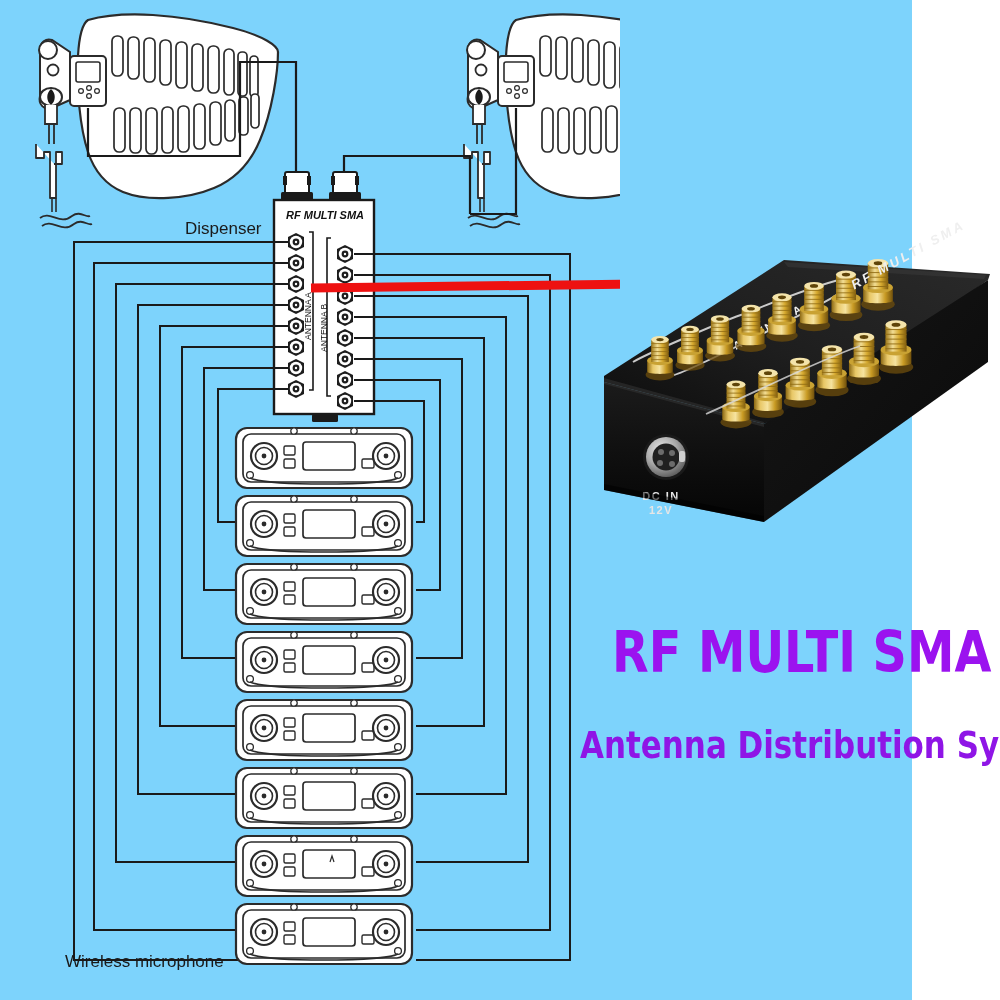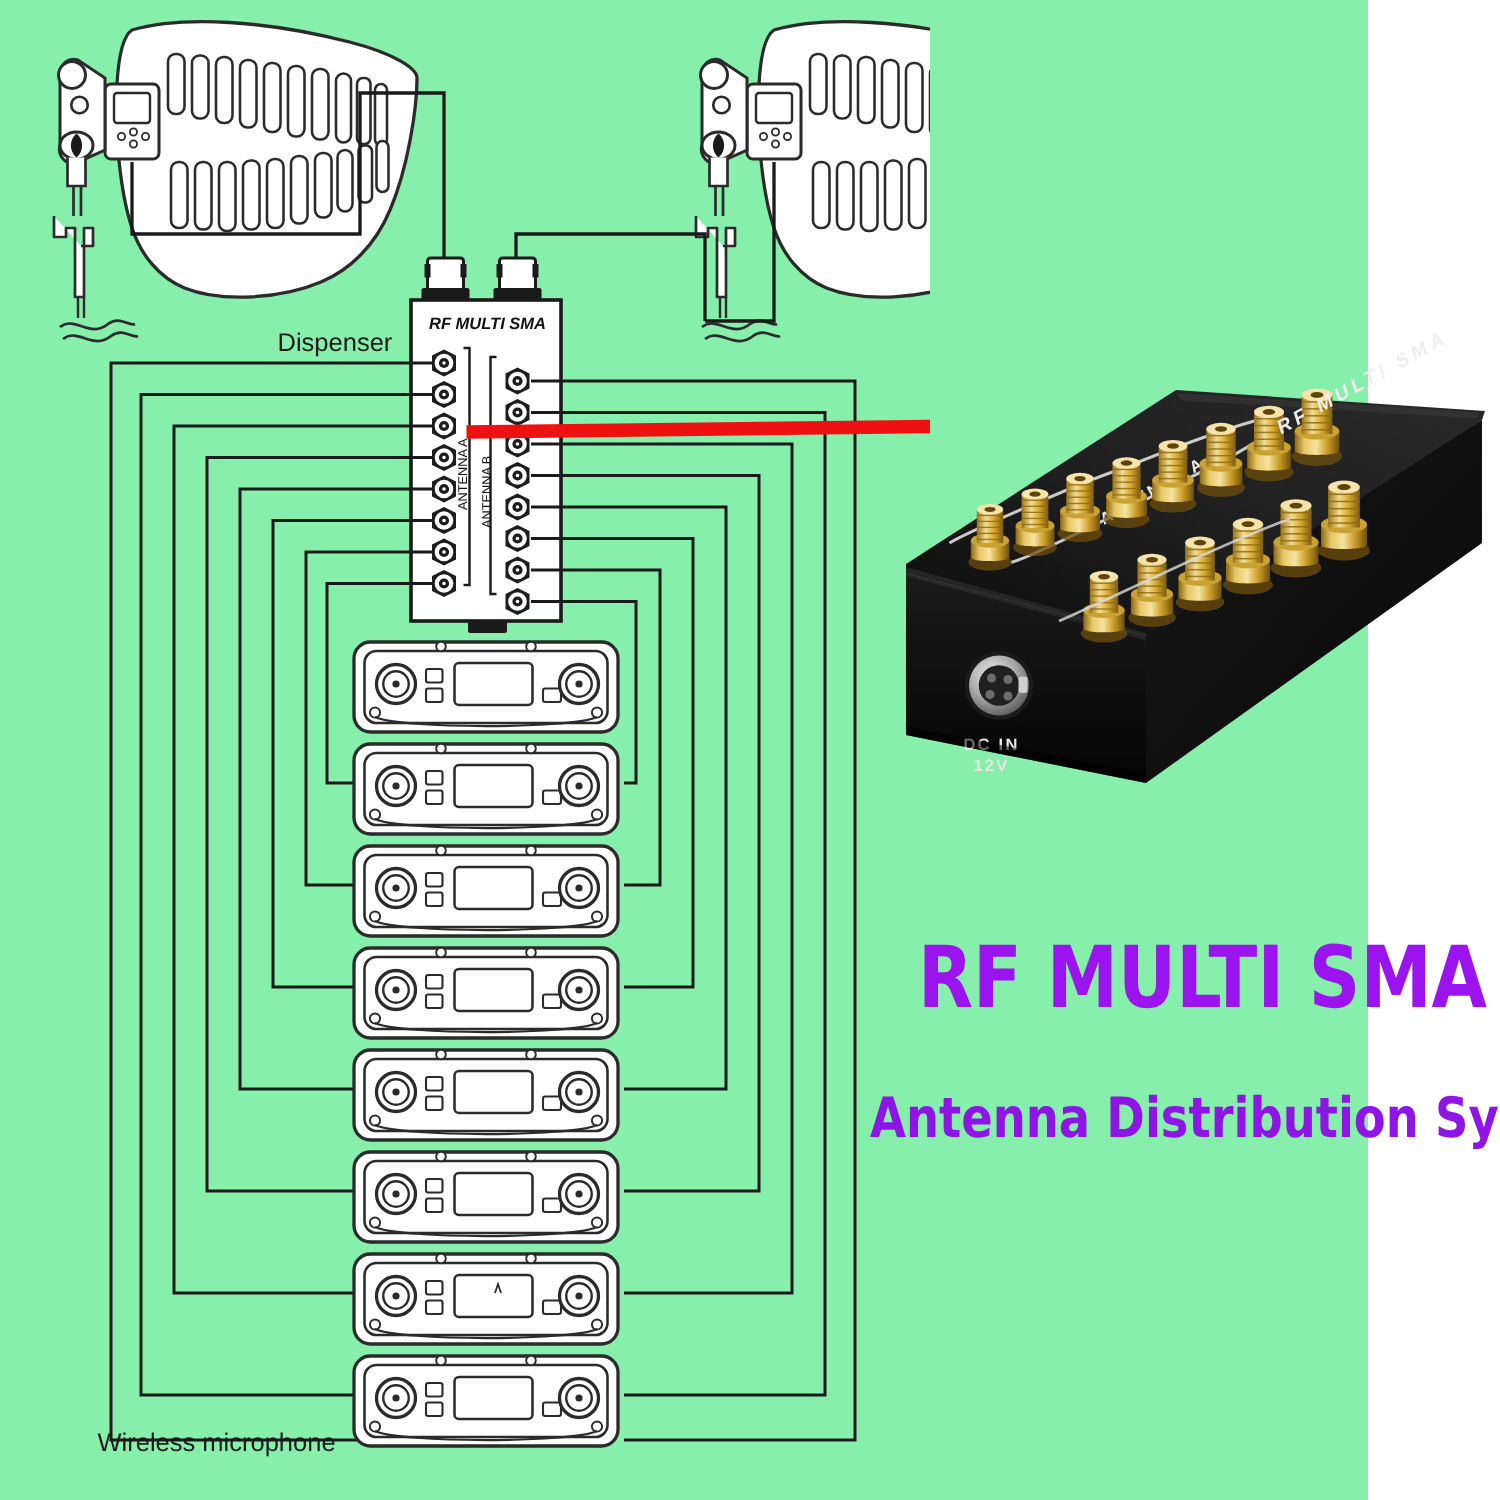--- a/index.html
+++ b/index.html
@@ -4,21 +4,21 @@
 <title>RF MULTI SMA Antenna Distribution System</title>
 <style>
   html,body{margin:0;padding:0;}
   body{
     width:1000px;height:1000px;
     background:#ffffff;
     font-family:"Liberation Sans", sans-serif;
     overflow:hidden;
     position:relative;
   }
-  #page{position:relative;width:912px;height:1000px;background:#86efac;}
+  #page{position:relative;width:912px;height:1000px;background:#7dd3fc;}
 
   
   #diagram{position:absolute;left:0;top:0;width:620px;height:1000px;}
 
   
   .promo{
     position:absolute;
     font-family:"Liberation Sans Narrow","DejaVu Sans Condensed","Liberation Sans",sans-serif;
     font-weight:bold;
     color:#9911ee;

